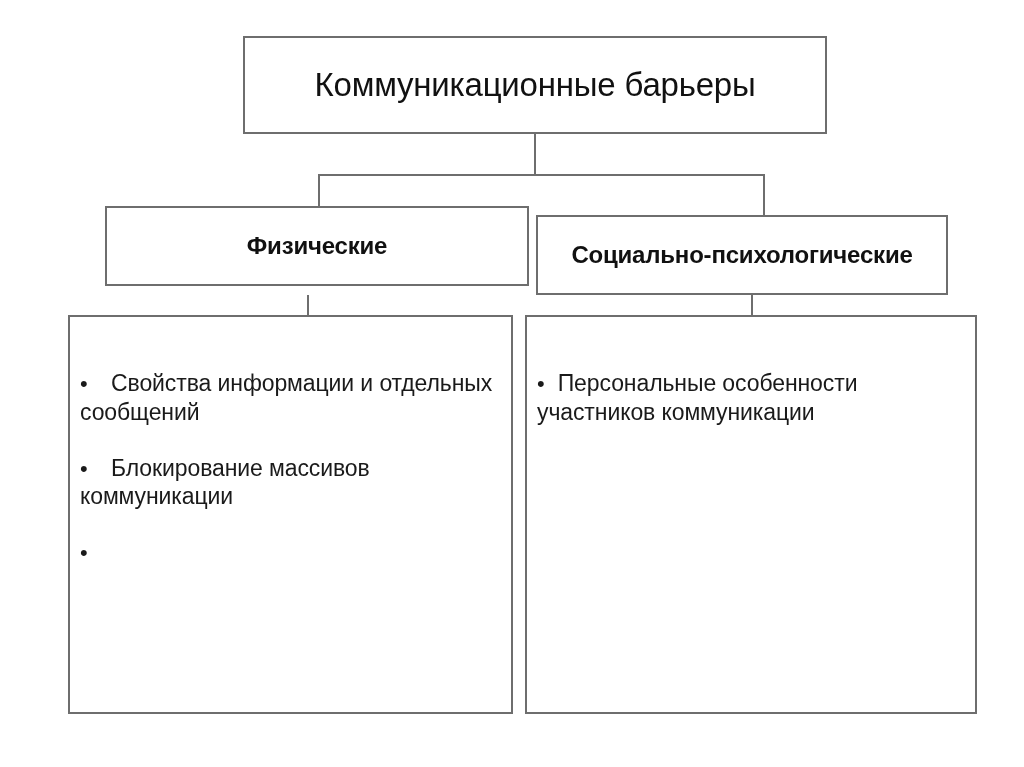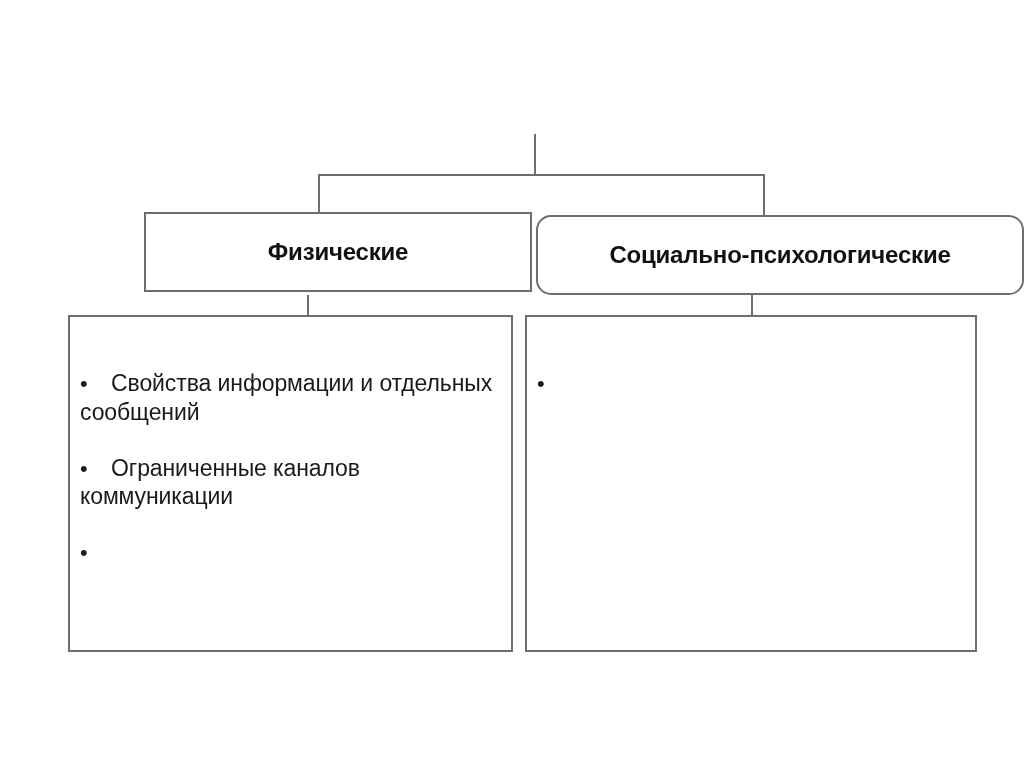--- a/index.html
+++ b/index.html
@@ -52,27 +52,27 @@
     align-items: center;
     justify-content: center;
   }
   .cat-box .box-title {
     font-size: 24px;
     font-weight: 700;
     color: #111111;
     letter-spacing: -0.2px;
     white-space: nowrap;
   }
-  #cat-box-left  { left: 105px; top: 212px; width: 388px; margin-left: 39px; }
-  #cat-box-right { left: 536px; top: 215px; width: 488px; border-radius: 15px; }
+  #cat-box-left  { left: 105px; top: 206px; width: 424px; }
+  #cat-box-right { left: 536px; top: 215px; width: 412px; }
 
   
   .content-box {
     top: 315px;
-    height: 337px;
+    height: 399px;
     padding: 52px 10px 10px 10px;
   }
   #content-box-left  { left: 68px;  width: 445px; }
   #content-box-right { left: 525px; width: 452px; }
 
   .bullet-list {
     list-style: none;
     margin: 0;
     padding: 0;
   }
@@ -111,20 +111,23 @@
   #conn-left-down   { left: 318px; top: 174px; height: 43px; }
   #conn-right-down  { left: 763px; top: 174px; height: 43px; }
   #conn-cat-left-down  { left: 307px; top: 295px; height: 22px; }
   #conn-cat-right-down { left: 751px; top: 295px; height: 22px; }
 </style>
 </head>
 <body>
 
 <div id="canvas">
 
+  <div class="box" id="root-box">
+    <span class="box-title">Коммуникационные барьеры</span>
+  </div>
 
   <div class="line v" id="conn-root-down"></div>
   <div class="line h" id="conn-horizontal"></div>
   <div class="line v" id="conn-left-down"></div>
   <div class="line v" id="conn-right-down"></div>
 
   <div class="box cat-box" id="cat-box-left">
     <span class="box-title">Физические</span>
   </div>
 
@@ -134,29 +137,29 @@
 
   <div class="line v" id="conn-cat-left-down"></div>
   <div class="line v" id="conn-cat-right-down"></div>
 
   <div class="box content-box" id="content-box-left">
     <ul class="bullet-list">
       <li class="bullet-item">
         <span class="dot"></span><span class="bullet-text">Свойства информации и отдельных сообщений</span>
       </li>
       <li class="bullet-item">
-        <span class="dot"></span><span class="bullet-text">Ограниченные каналов коммуникации</span>
+        <span class="dot"></span><span class="bullet-text">Блокирование массивов коммуникации</span>
       </li>
       <li class="bullet-item">
         <span class="dot"></span>
       </li>
     </ul>
   </div>
 
   <div class="box content-box" id="content-box-right">
     <ul class="bullet-list">
       <li class="bullet-item">
-        <span class="dot"></span>
+        <span class="dot"></span><span class="bullet-text">Персональные особенности участников коммуникации</span>
       </li>
     </ul>
   </div>
 
 </div>
 
 </body></html>

